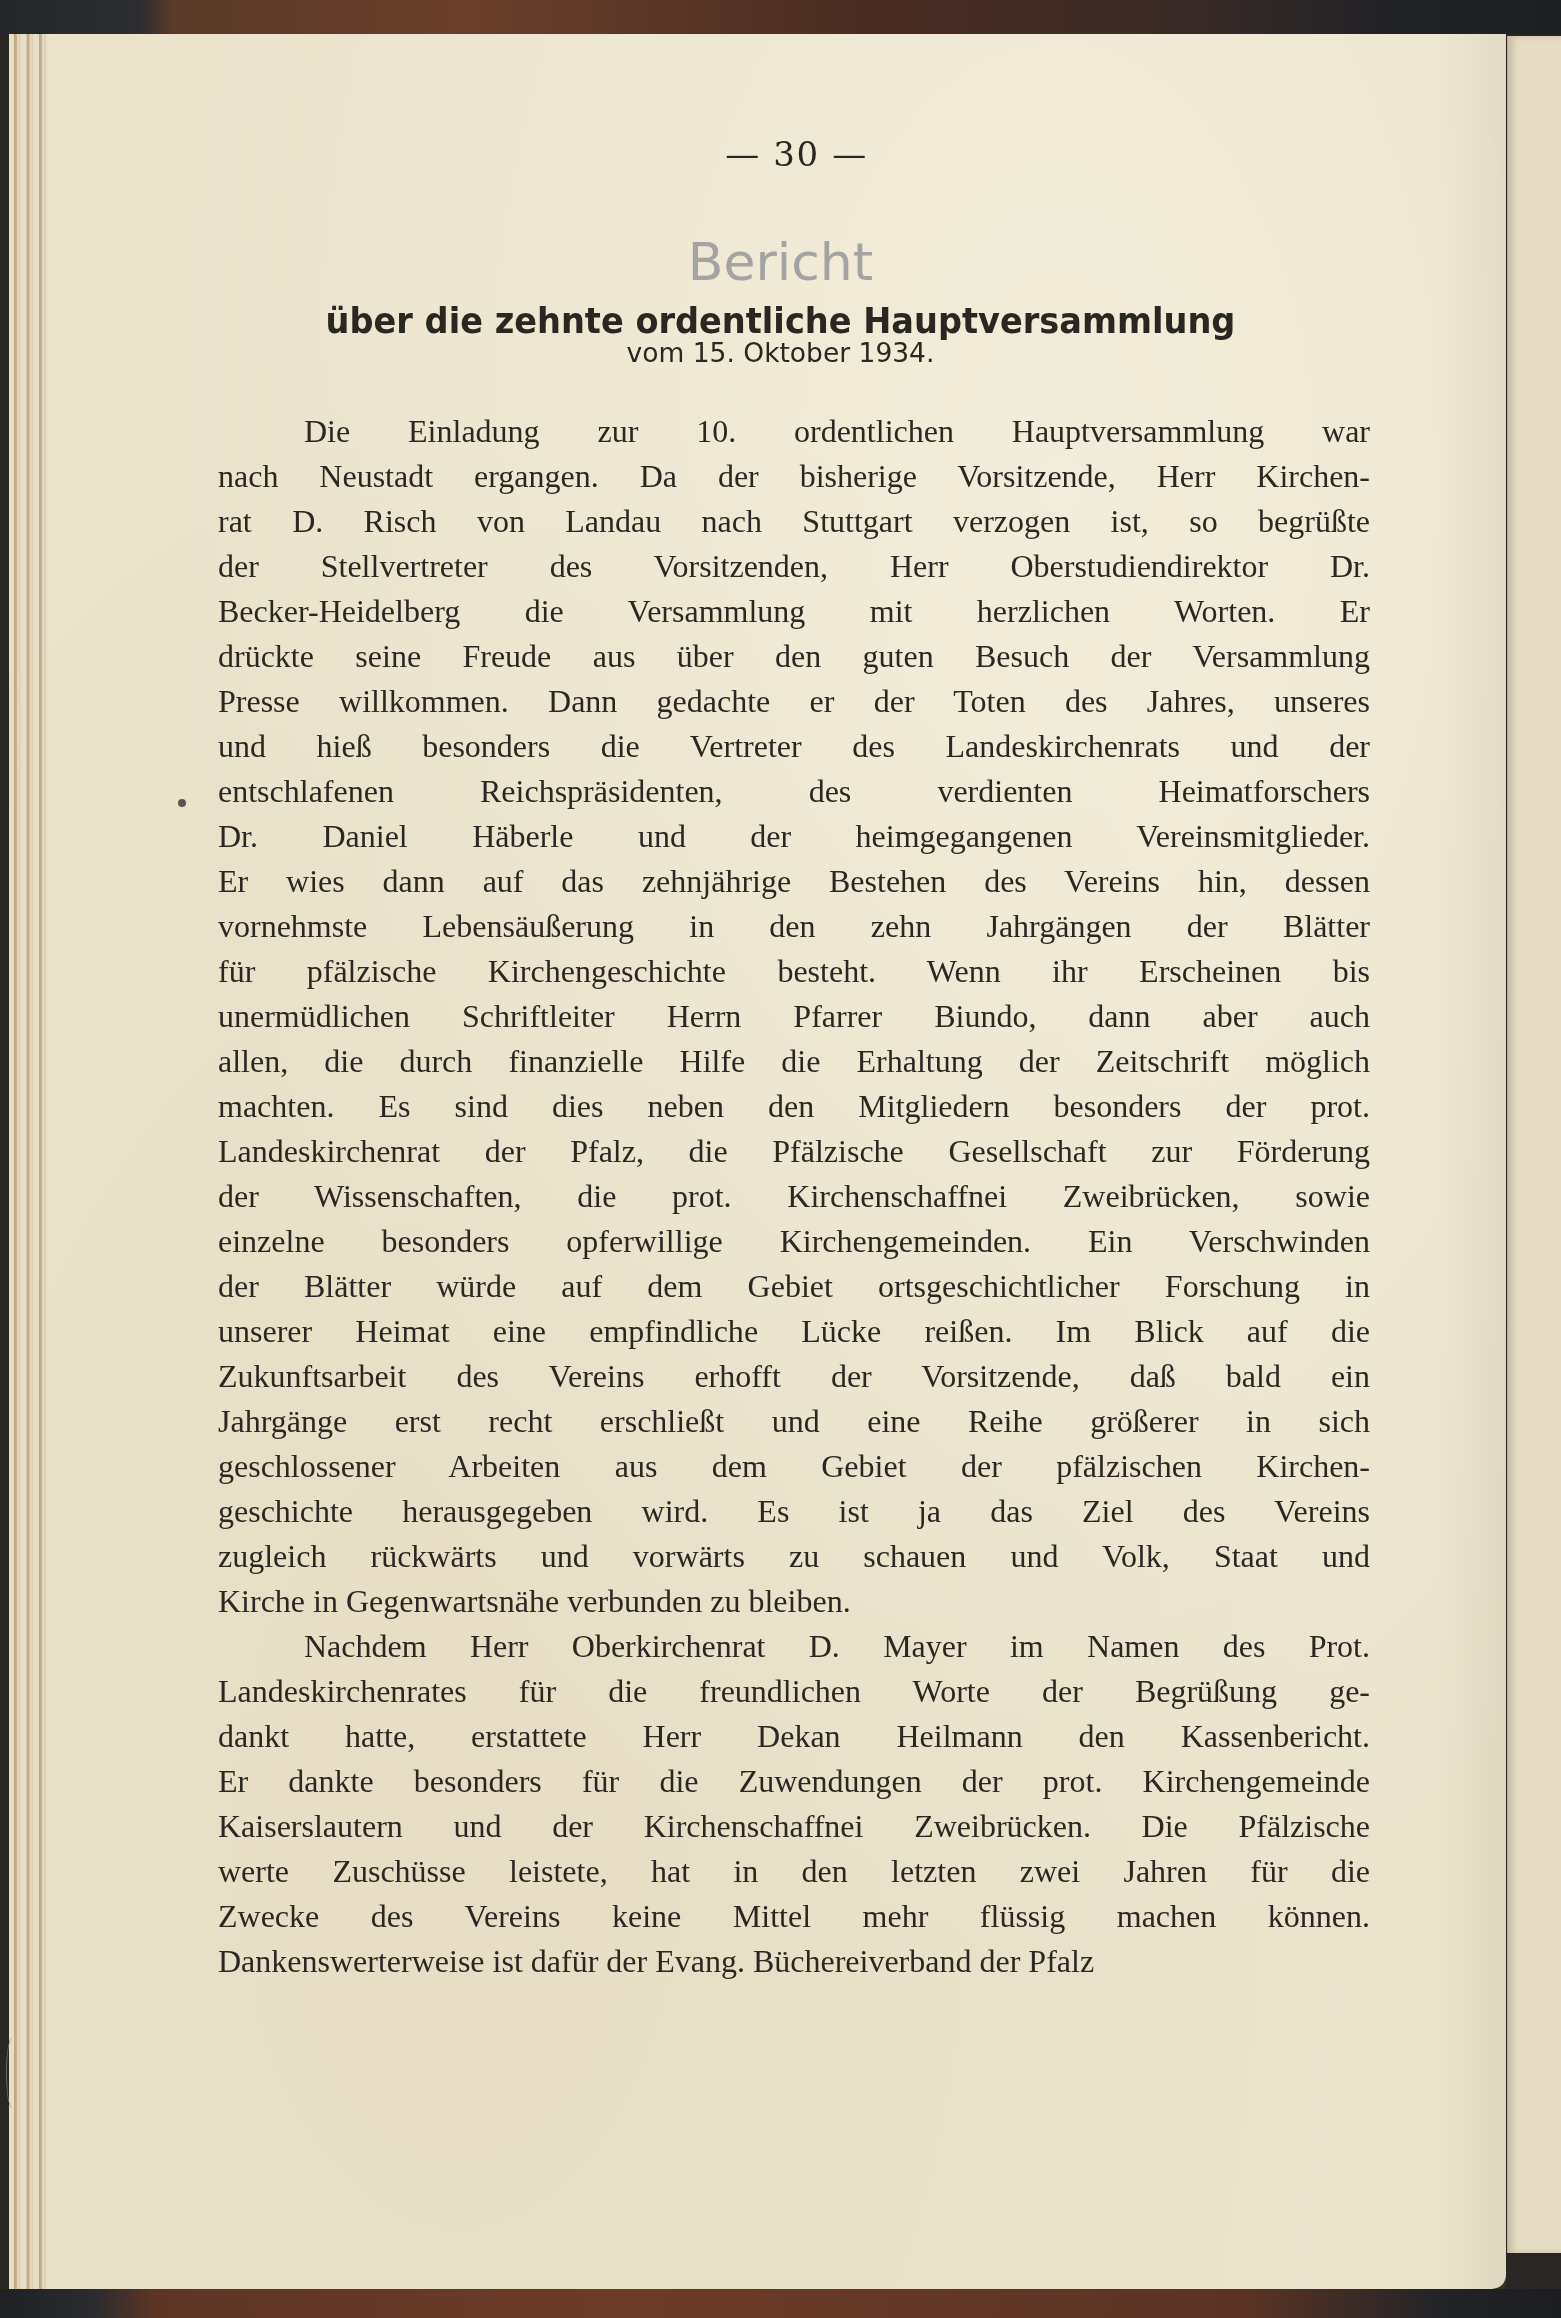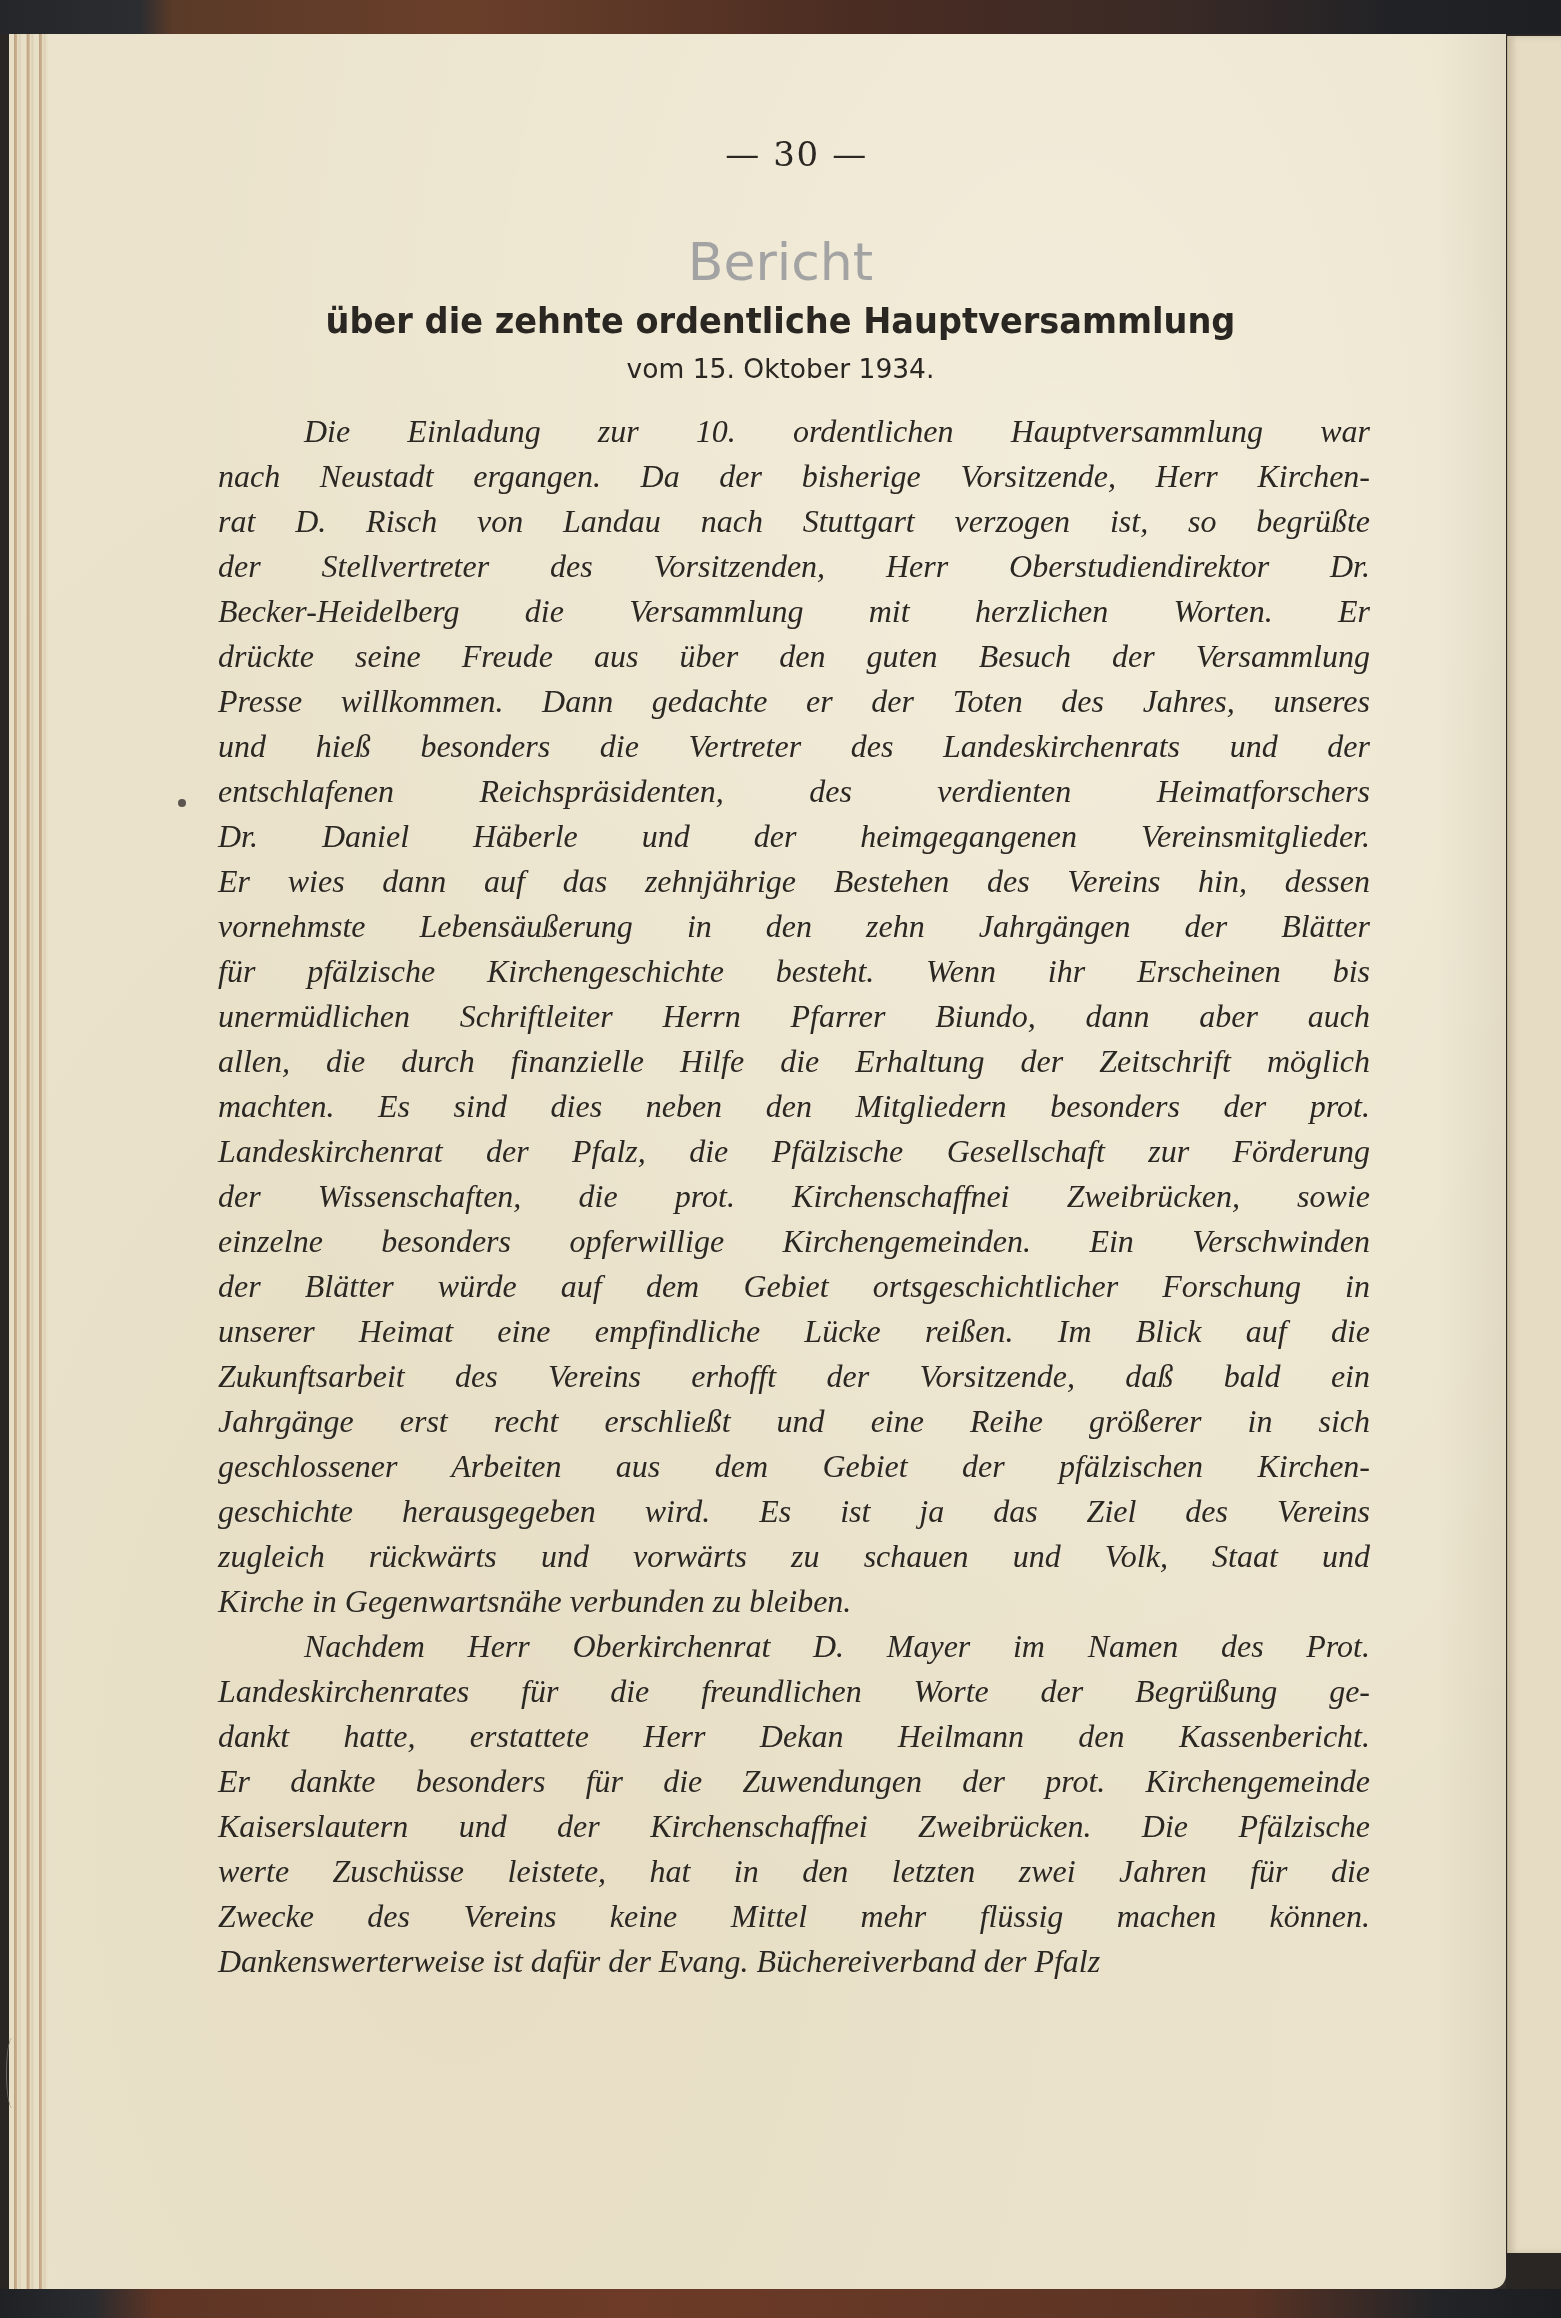--- a/index.html
+++ b/index.html
@@ -51,34 +51,34 @@
     font-size: 52px; color: #a3a3a3; font-weight: normal;
   }
   .subtitle {
     position: absolute; left: 0; width: 1561px; top: 301px;
     text-align: center;
     font-family: "DejaVu Sans", "Liberation Sans", sans-serif;
     font-size: 35px; font-weight: bold; color: #2a2622;
     transform: scaleX(0.96);
   }
   .date {
-    position: absolute; left: 0; width: 1561px; top: 353px;
+    position: absolute; left: 0; width: 1561px; top: 337px;
     text-align: center;
     font-family: "DejaVu Sans", "Liberation Sans", sans-serif;
     font-size: 26.5px; color: #2a2622;
   }
   .body-text {
     position: absolute; left: 218px; width: 1152px; top: 409px;
     font-family: "Liberation Serif", "DejaVu Serif", serif;
     font-size: 32px; line-height: 45px; color: #2b2723;
     text-align: justify; hyphens: manual;
   }
   .line {
     display: block; text-align: justify; text-align-last: justify;
-    white-space: nowrap; overflow: visible; font-style: italic;
+    white-space: nowrap; overflow: visible;
   }
   .line.last { text-align-last: left; }
   .line.indent { padding-left: 86px; }
   .margin-dot {
     position: absolute; left: 178px; top: 799px; width: 7.8px; height: 7.8px;
     border-radius: 50%; background: #5a5550;
   }
   .left-edge-mark {
     position: absolute; left: 6.2px; top: 2038px; width: 11px; height: 70px;
     border-left: 1.6px solid #6e6a62; border-radius: 50% 0 0 50%;

